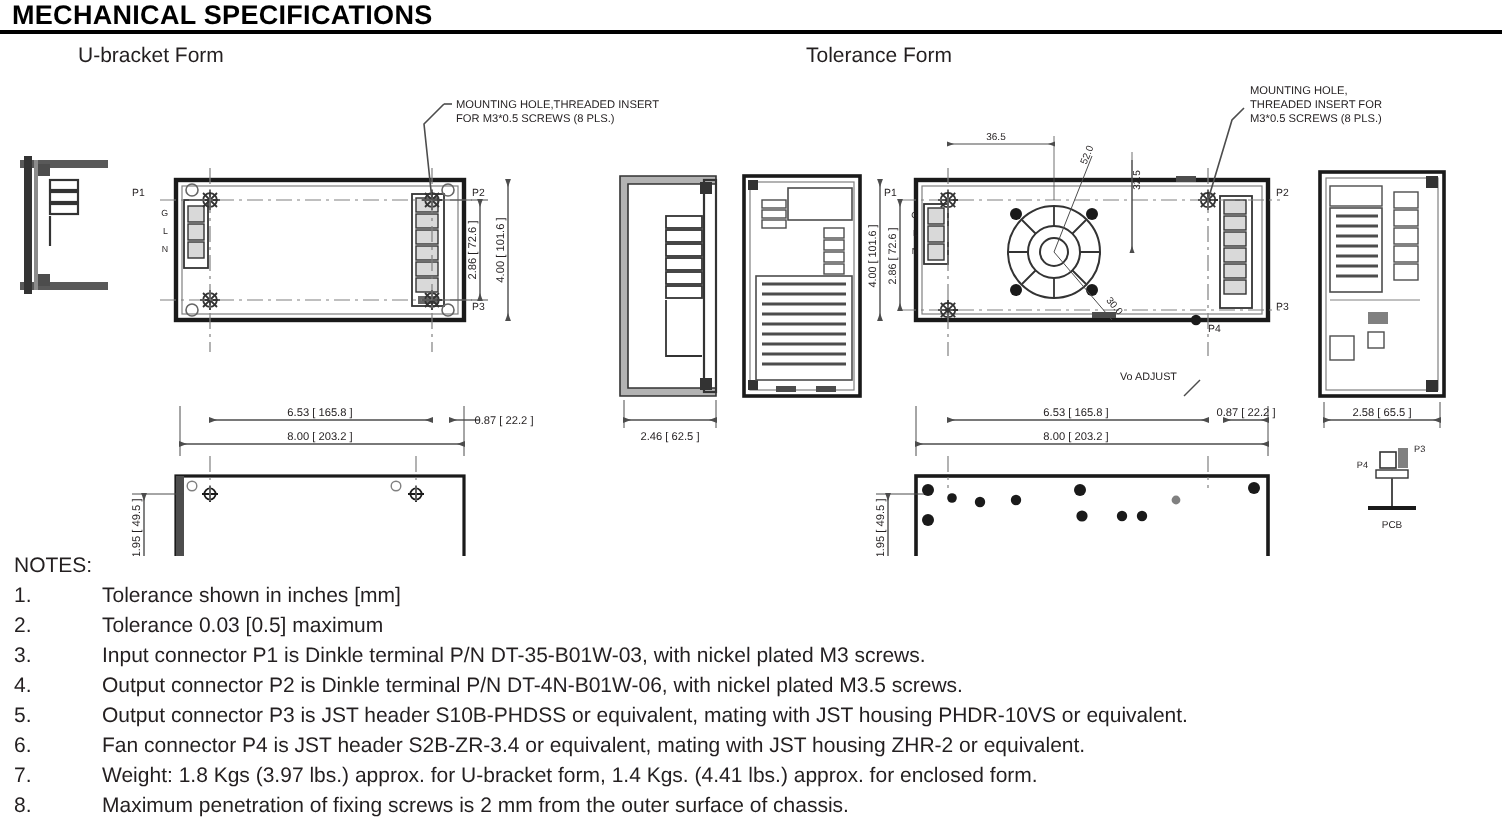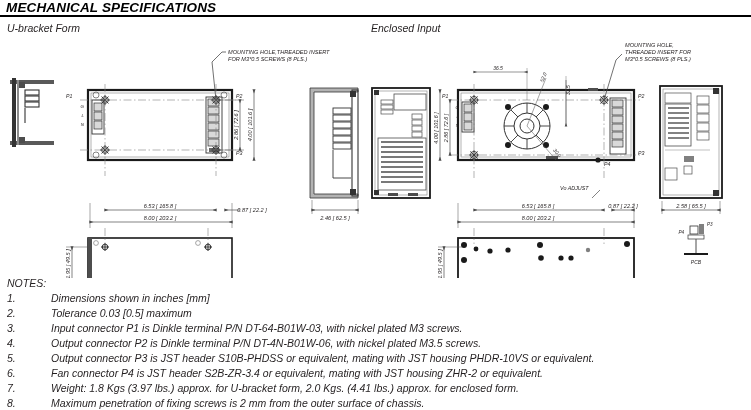--- a/index.html
+++ b/index.html
@@ -13,21 +13,20 @@
     height: 410px;
     position: relative;
     overflow: hidden;
     font-family: "Liberation Sans", sans-serif;
     color: #000000;
   }
   #page {
     position: relative;
     width: 640px;
     height: 410px;
-    font-style: italic;
   }
   .page-title {
     position: absolute;
     left: 6px;
     top: 0px;
     font-size: 13.5px;
     font-weight: bold;
     letter-spacing: 0.15px;
     color: #000;
     white-space: nowrap;
@@ -38,20 +37,21 @@
     top: 15px;
     width: 751px;
     height: 1.6px;
     background: #000;
   }
   .form-label {
     position: absolute;
     font-size: 10.5px;
     color: #231f20;
     white-space: nowrap;
+    margin-left: 32px;
   }
   #label-ubracket { left: 7px; top: 22px; }
   #label-enclosed { left: 371px; top: 22px; }
 
   #drawing-area {
     position: absolute;
     left: 0px;
     top: 38px;
     width: 751px;
     height: 240px;
@@ -95,21 +95,21 @@
 </style>
 </head>
 <body>
 
 <div id="page">
 
   <div class="page-title">MECHANICAL SPECIFICATIONS</div>
   <div class="title-rule"></div>
 
   <div class="form-label" id="label-ubracket">U-bracket Form</div>
-  <div class="form-label" id="label-enclosed">Enclosed Input</div>
+  <div class="form-label" id="label-enclosed">Tolerance Form</div>
 
   <div id="drawing-area">
     <svg width="751" height="240" viewBox="0 0 751 240">
       <defs>
         <marker id="ar" markerWidth="6" markerHeight="6" refX="5" refY="3" orient="auto">
           <path d="M0,3 L6,0.8 L6,5.2 z" fill="#4d4d4d"></path>
         </marker>
         <marker id="arS" markerWidth="6" markerHeight="6" refX="1" refY="3" orient="auto">
           <path d="M6,3 L0,0.8 L0,5.2 z" fill="#4d4d4d"></path>
         </marker>
@@ -488,45 +488,45 @@
       </g>
 
     </svg>
   </div>
 
   <div id="notes">
     <div class="notes-heading">NOTES:</div>
 
     <div class="note-row" style="top:14px;">
       <span class="note-num">1.</span>
-      <span class="note-text">Dimensions shown in inches [mm]</span>
+      <span class="note-text">Tolerance shown in inches [mm]</span>
     </div>
     <div class="note-row" style="top:29px;">
       <span class="note-num">2.</span>
       <span class="note-text">Tolerance 0.03 [0.5] maximum</span>
     </div>
     <div class="note-row" style="top:44px;">
       <span class="note-num">3.</span>
-      <span class="note-text">Input connector P1 is Dinkle terminal P/N DT-64-B01W-03, with nickel plated M3 screws.</span>
+      <span class="note-text">Input connector P1 is Dinkle terminal P/N DT-35-B01W-03, with nickel plated M3 screws.</span>
     </div>
     <div class="note-row" style="top:59px;">
       <span class="note-num">4.</span>
       <span class="note-text">Output connector P2 is Dinkle terminal P/N DT-4N-B01W-06, with nickel plated M3.5 screws.</span>
     </div>
     <div class="note-row" style="top:74px;">
       <span class="note-num">5.</span>
       <span class="note-text">Output connector P3 is JST header S10B-PHDSS or equivalent, mating with JST housing PHDR-10VS or equivalent.</span>
     </div>
     <div class="note-row" style="top:89px;">
       <span class="note-num">6.</span>
       <span class="note-text">Fan connector P4 is JST header S2B-ZR-3.4 or equivalent, mating with JST housing ZHR-2 or equivalent.</span>
     </div>
     <div class="note-row" style="top:104px;">
       <span class="note-num">7.</span>
-      <span class="note-text">Weight: 1.8 Kgs (3.97 lbs.) approx. for U-bracket form, 2.0 Kgs. (4.41 lbs.) approx. for enclosed form.</span>
+      <span class="note-text">Weight: 1.8 Kgs (3.97 lbs.) approx. for U-bracket form, 1.4 Kgs. (4.41 lbs.) approx. for enclosed form.</span>
     </div>
     <div class="note-row" style="top:119px;">
       <span class="note-num">8.</span>
       <span class="note-text">Maximum penetration of fixing screws is 2 mm from the outer surface of chassis.</span>
     </div>
   </div>
 
 </div>
 
 </body></html>

